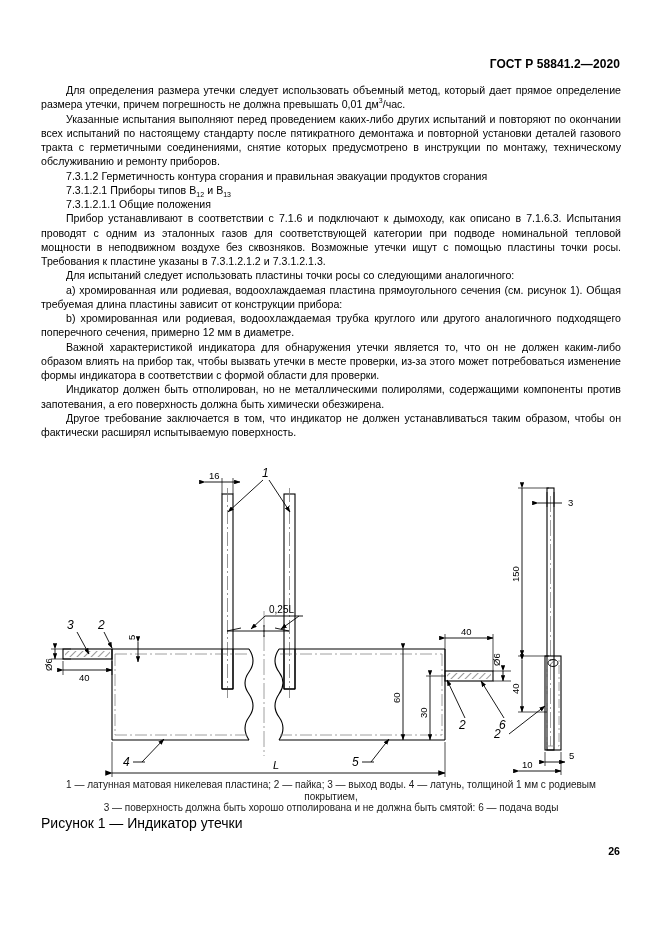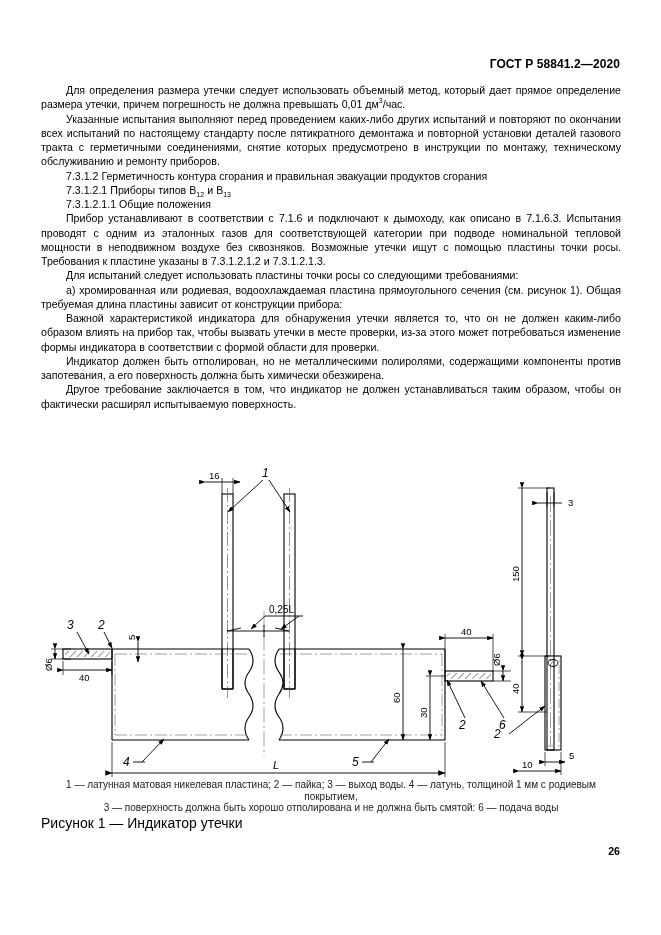--- a/index.html
+++ b/index.html
@@ -69,24 +69,25 @@
 
     <p class="ind">7.3.1.2 Герметичность контура сгорания и правильная эвакуации продуктов сгорания</p>
 
     <p class="ind"><span>7.3.1.2.1 Приборы типов B</span><sub>12</sub><span> и B</span><sub>13</sub></p>
 
     <p class="ind">7.3.1.2.1.1 Общие положения</p>
 
     <p class="ind">Прибор устанавливают в соответствии с 7.1.6 и подключают к дымоходу, как описано в 7.1.6.3. Испытания проводят с одним из эталонных газов для соответствующей категории при подводе номинальной тепловой мощности в неподвижном воздухе без сквозняков. Возможные утечки ищут с помощью пластины точки росы. Требования к пластине указаны в 7.3.1.2.1.2 и 7.3.1.2.1.3.</p>
 
 
-    <p class="ind">Для испытаний следует использовать пластины точки росы со следующими требованиями:</p>
+    <p class="ind">Для испытаний следует использовать пластины точки росы со следующими аналогичного:</p>
 
     <p class="ind">a) хромированная или родиевая, водоохлаждаемая пластина прямоугольного сечения (см. рисунок 1). Общая требуемая длина пластины зависит от конструкции прибора:</p>
 
+    <p class="ind">b) хромированная или родиевая, водоохлаждаемая трубка круглого или другого аналогичного подходящего поперечного сечения, примерно 12 мм в диаметре.</p>
 
     <p class="ind">Важной характеристикой индикатора для обнаружения утечки является то, что он не должен каким-либо образом влиять на прибор так, чтобы вызвать утечки в месте проверки, из-за этого может потребоваться изменение формы индикатора в соответствии с формой области для проверки.</p>
 
     <p class="ind">Индикатор должен быть отполирован, но не металлическими полиролями, содержащими компоненты против запотевания, а его поверхность должна быть химически обезжирена.</p>
 
     <p class="ind">Другое требование заключается в том, что индикатор не должен устанавливаться таким образом, чтобы он фактически расширял испытываемую поверхность.</p>
   </div>
 
   <div class="figure">
     <svg width="580" height="320" viewBox="0 0 580 320" xmlns="http://www.w3.org/2000/svg">

